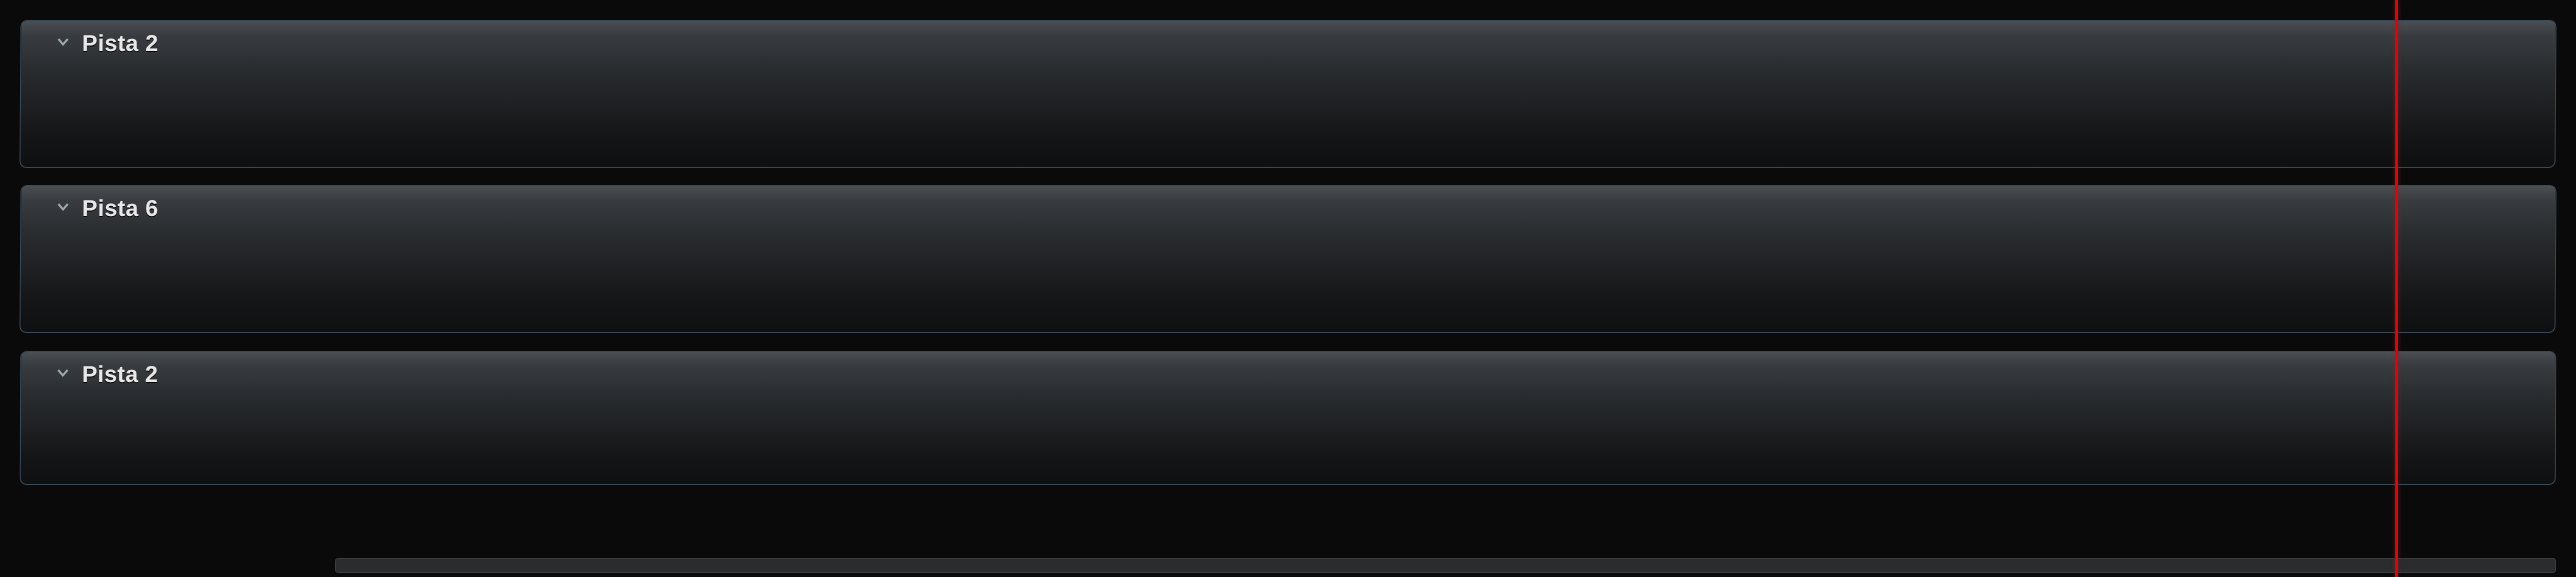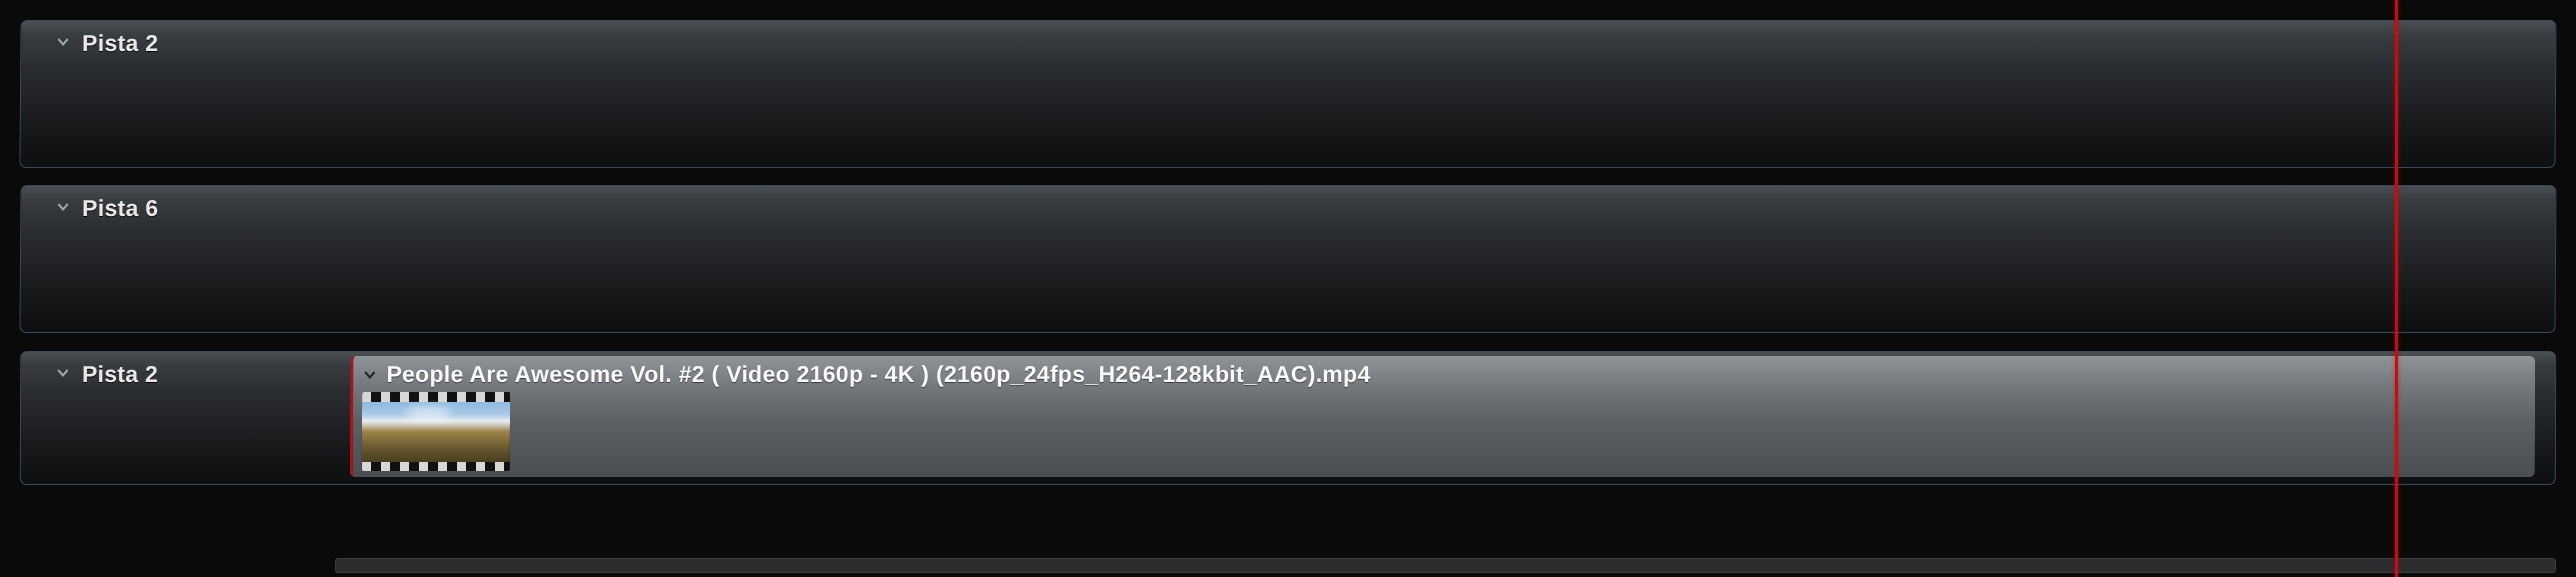--- a/index.html
+++ b/index.html
@@ -216,36 +216,17 @@
 
   <div class="track-row row-0">
     <div class="track-header">
       <span class="expand-toggle">
         <svg viewBox="0 0 20 20">
             <path d="M3 6 L10 14 L17 6" fill="none" stroke="currentColor" stroke-width="3"></path>
           </svg>
       </span>
       <span class="track-label">Pista 2</span>
     </div>
-    <div class="track-content">
-      <div class="clip">
-        <div class="clip-top">
-          <span class="clip-toggle">
-            <svg viewBox="0 0 20 20">
-                <path d="M3 6 L10 14 L17 6" fill="none" stroke="currentColor" stroke-width="3"></path>
-              </svg>
-          </span>
-          <span class="clip-title">People Are Awesome Vol. #2 ( Video 2160p - 4K ) (2160p_24fps_H264-128kbit_AAC).mp4</span>
-        </div>
-        <div class="clip-thumb-row">
-          <div class="film-frame">
-            <div class="sprockets"></div>
-            <div class="thumb-img"></div>
-            <div class="sprockets"></div>
-          </div>
-        </div>
-      </div>
-    </div>
   </div>
 
   <div class="scrollbar"></div>
 </div>
 
 
 </body></html>

